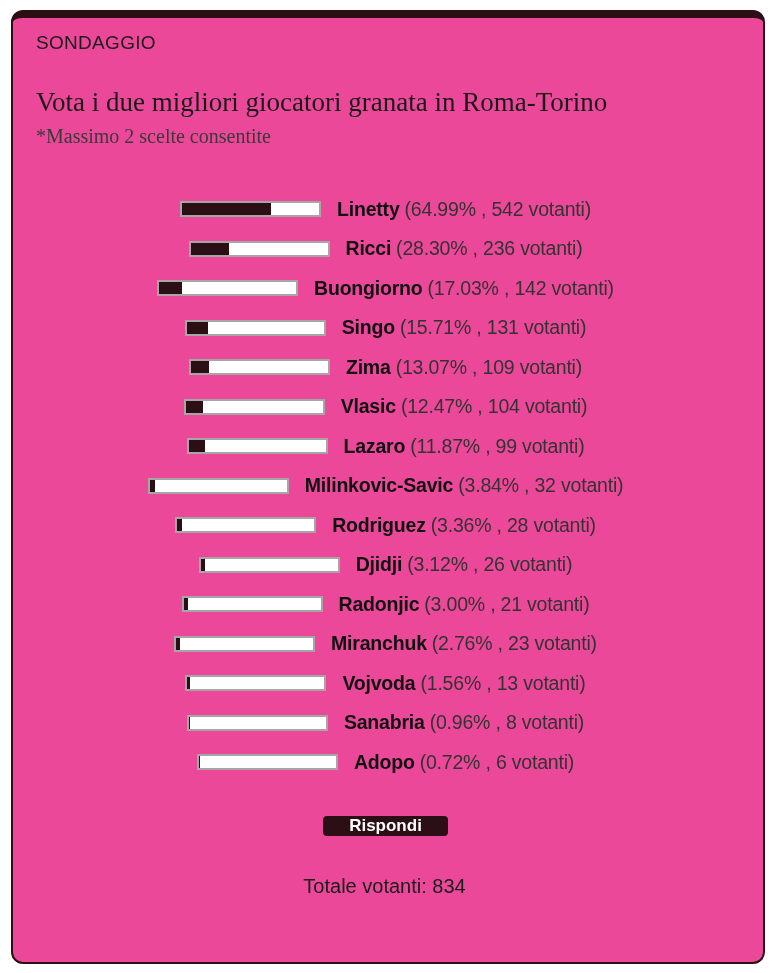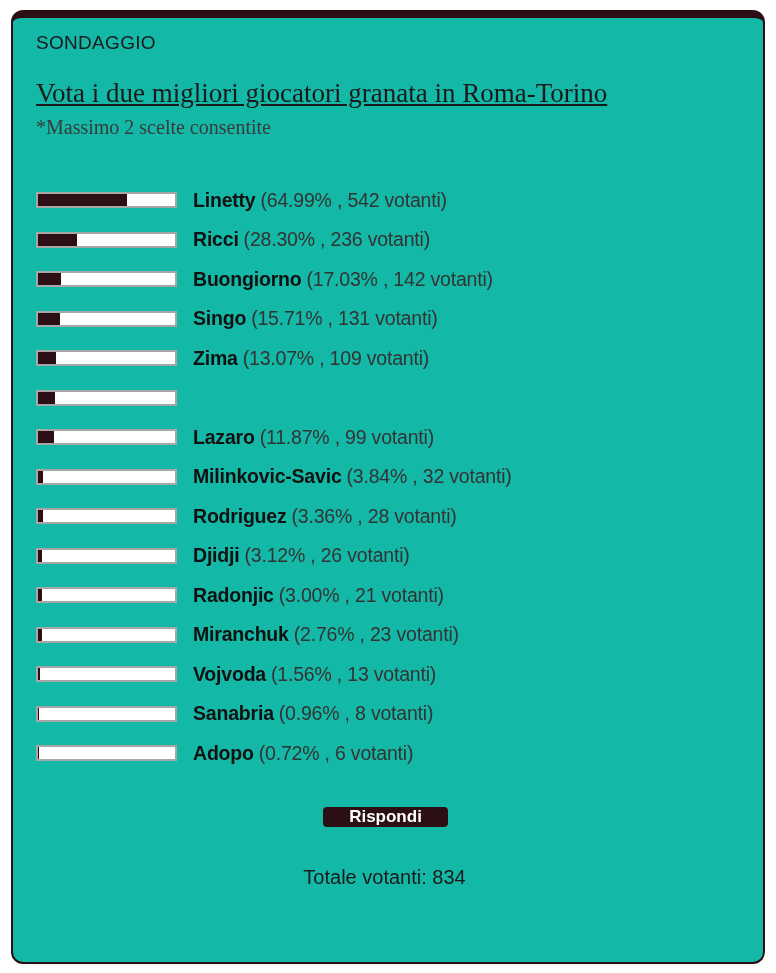--- a/index.html
+++ b/index.html
@@ -12,54 +12,54 @@
     -webkit-font-smoothing: antialiased;
   }
   .poll-card {
     box-sizing: border-box;
     margin: 10px 11px;
     height: 954px;
     border: 2px solid #2b0f14;
     border-top-width: 8px;
     border-radius: 12px;
     padding: 14px 28px 0 23px;
-    background: #14b8a6;
+    background: #ec4899;
     overflow: hidden;
   }
   .eyebrow {
     font-size: 19px;
     line-height: 22px;
     color: #1a1a1a;
     letter-spacing: 0.3px;
   }
   .title {
     font-family: "Liberation Serif", serif;
     font-weight: 400;
     font-size: 27px;
     line-height: 31px;
     color: #1a1a1a;
-    margin-top: 24px;
-    text-decoration: underline;
+    margin-top: 33px;
   }
   .subtitle {
     font-family: "Liberation Serif", serif;
     font-size: 20px;
     line-height: 21px;
     color: #3a3a3a;
     margin-top: 8px;
   }
   .options {
     margin-top: 54px;
   }
   .poll-row {
     display: flex;
     align-items: center;
     height: 16px;
     margin-bottom: 23.5px;
     cursor: pointer;
+    justify-content: center;
   }
   .bar-track {
     flex: none;
     box-sizing: border-box;
     width: 141px;
     height: 16px;
     border: 2px solid #a6a6a6;
     background: #ffffff;
     margin-right: 16px;
   }
@@ -145,20 +145,21 @@
     <div class="bar-track">
       <div class="bar-fill" style="width: 13.07%;"></div>
     </div>
     <div class="row-label"><span class="player-name">Zima</span><span class="vote-stats">(13.07% , 109 votanti)</span></div>
   </div>
 
   <div class="poll-row">
     <div class="bar-track">
       <div class="bar-fill" style="width: 12.47%;"></div>
     </div>
+    <div class="row-label"><span class="player-name">Vlasic</span><span class="vote-stats">(12.47% , 104 votanti)</span></div>
   </div>
 
   <div class="poll-row">
     <div class="bar-track">
       <div class="bar-fill" style="width: 11.87%;"></div>
     </div>
     <div class="row-label"><span class="player-name">Lazaro</span><span class="vote-stats">(11.87% , 99 votanti)</span></div>
   </div>
 
   <div class="poll-row">

